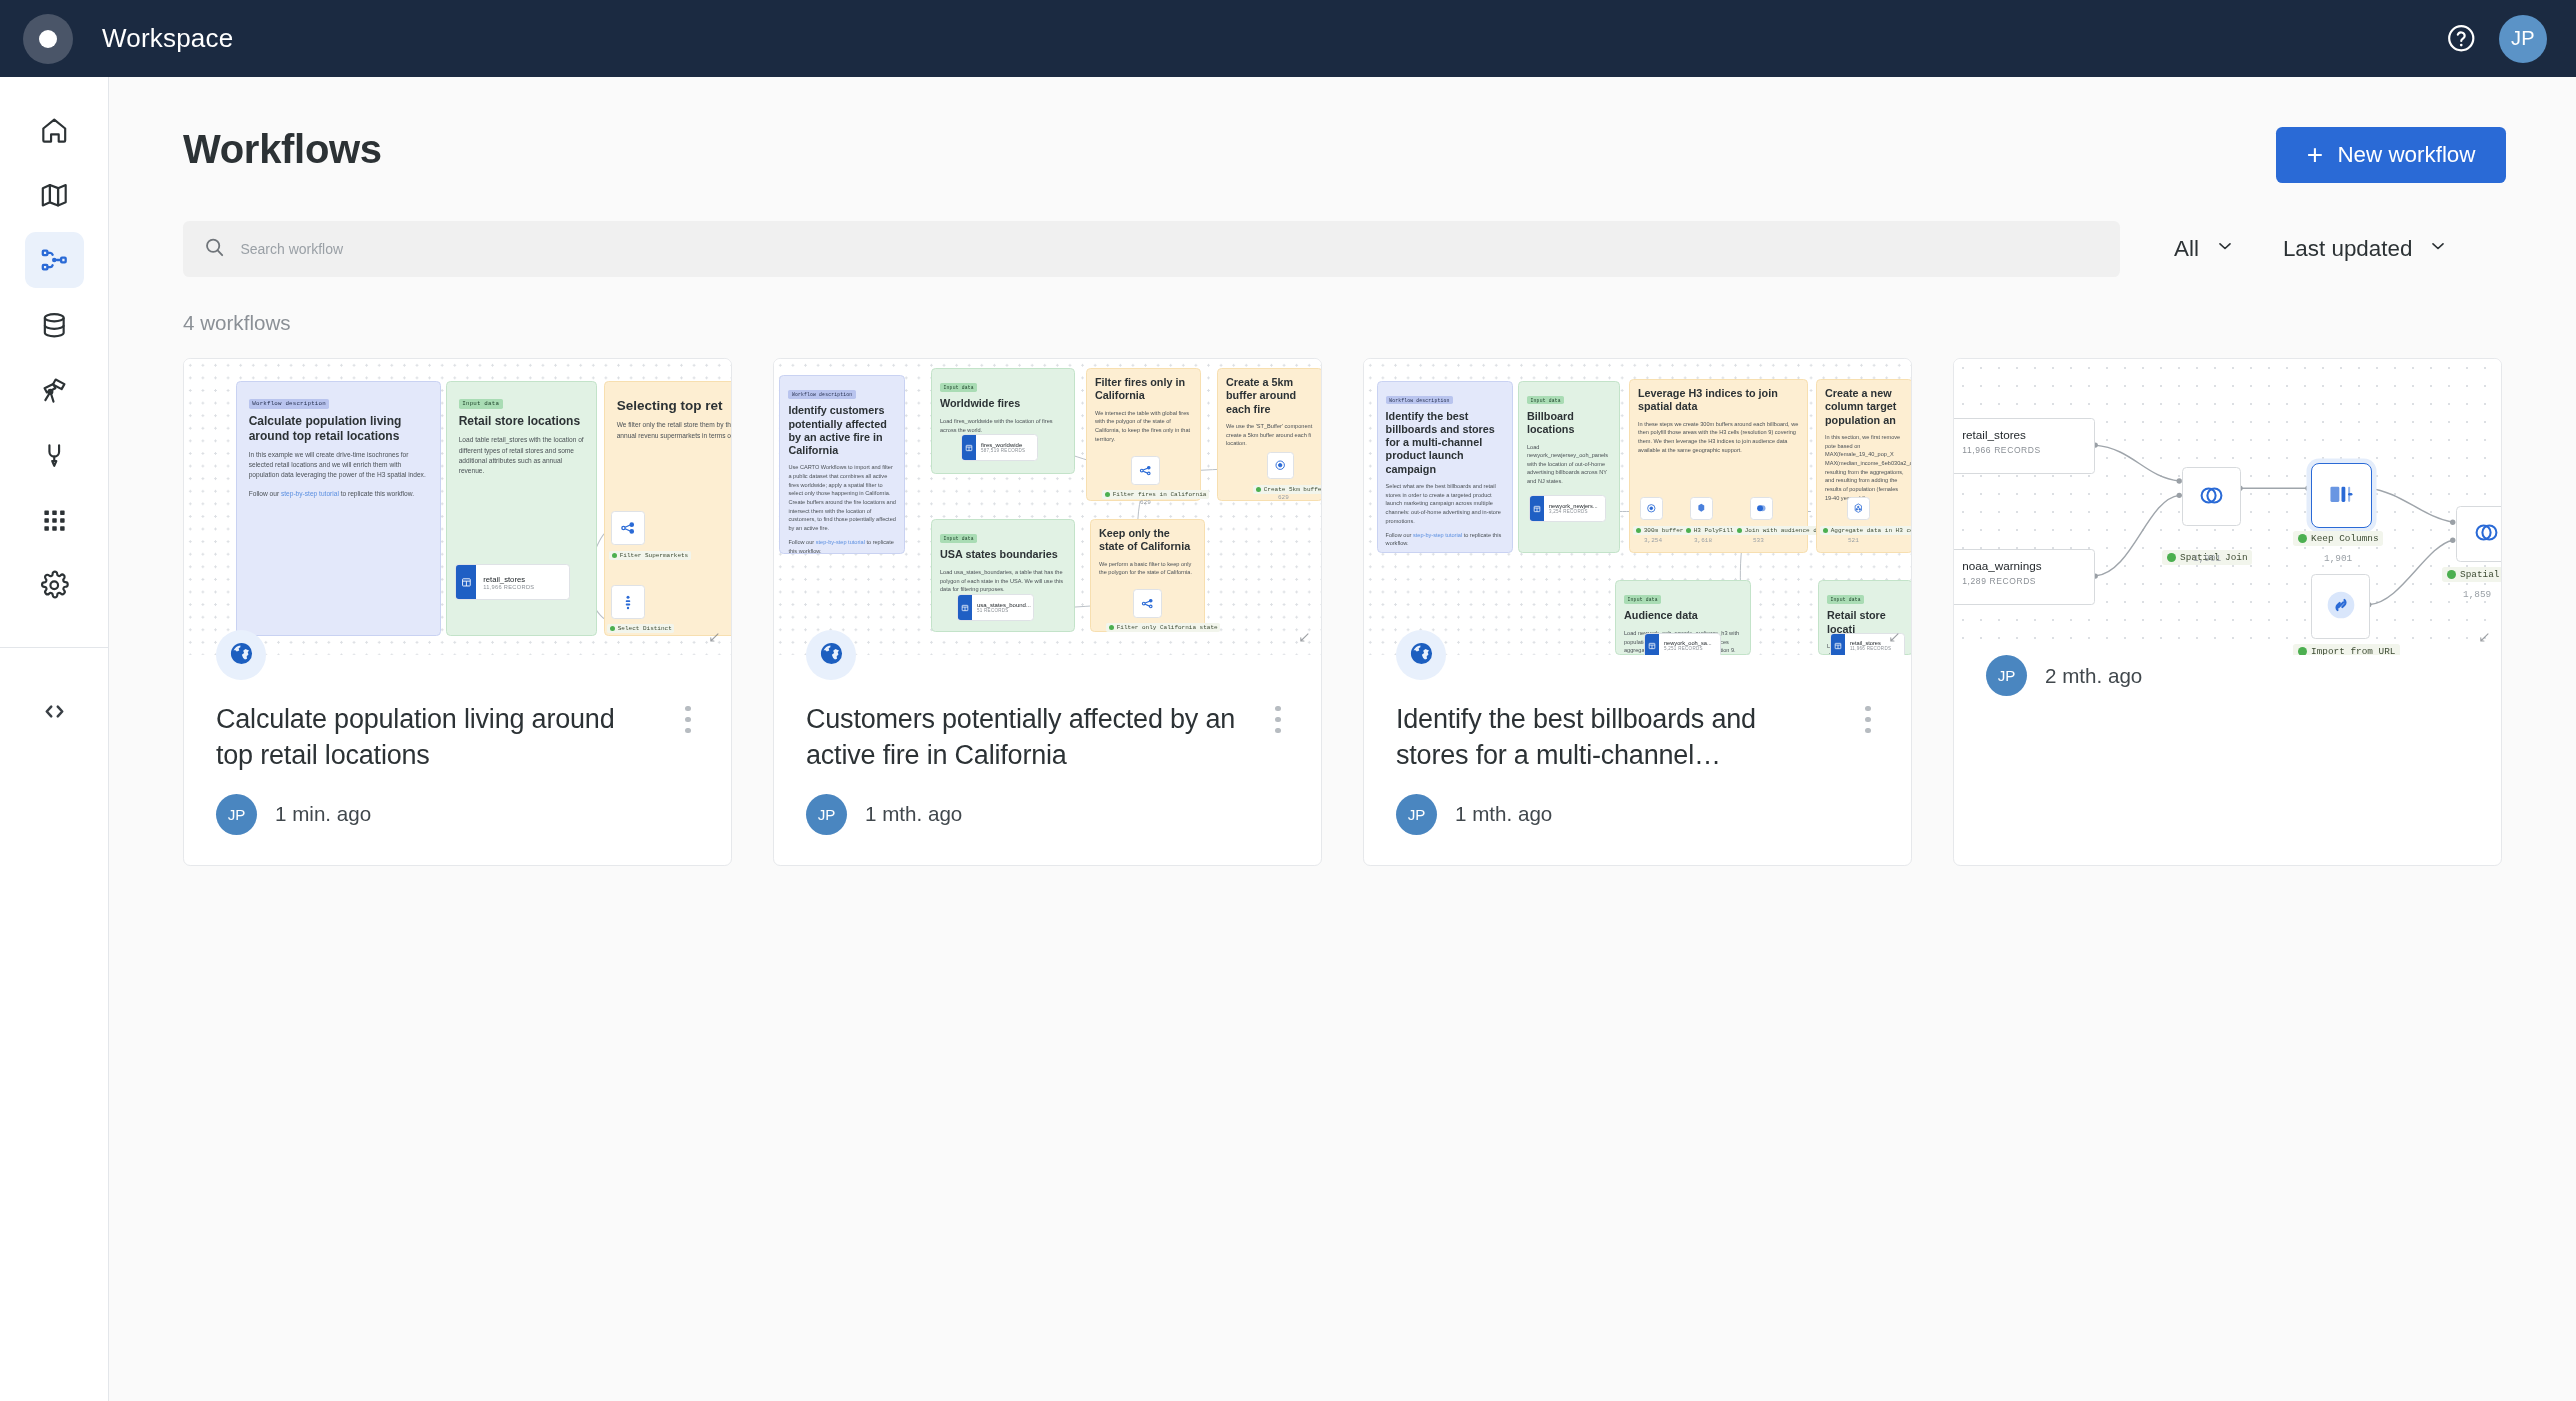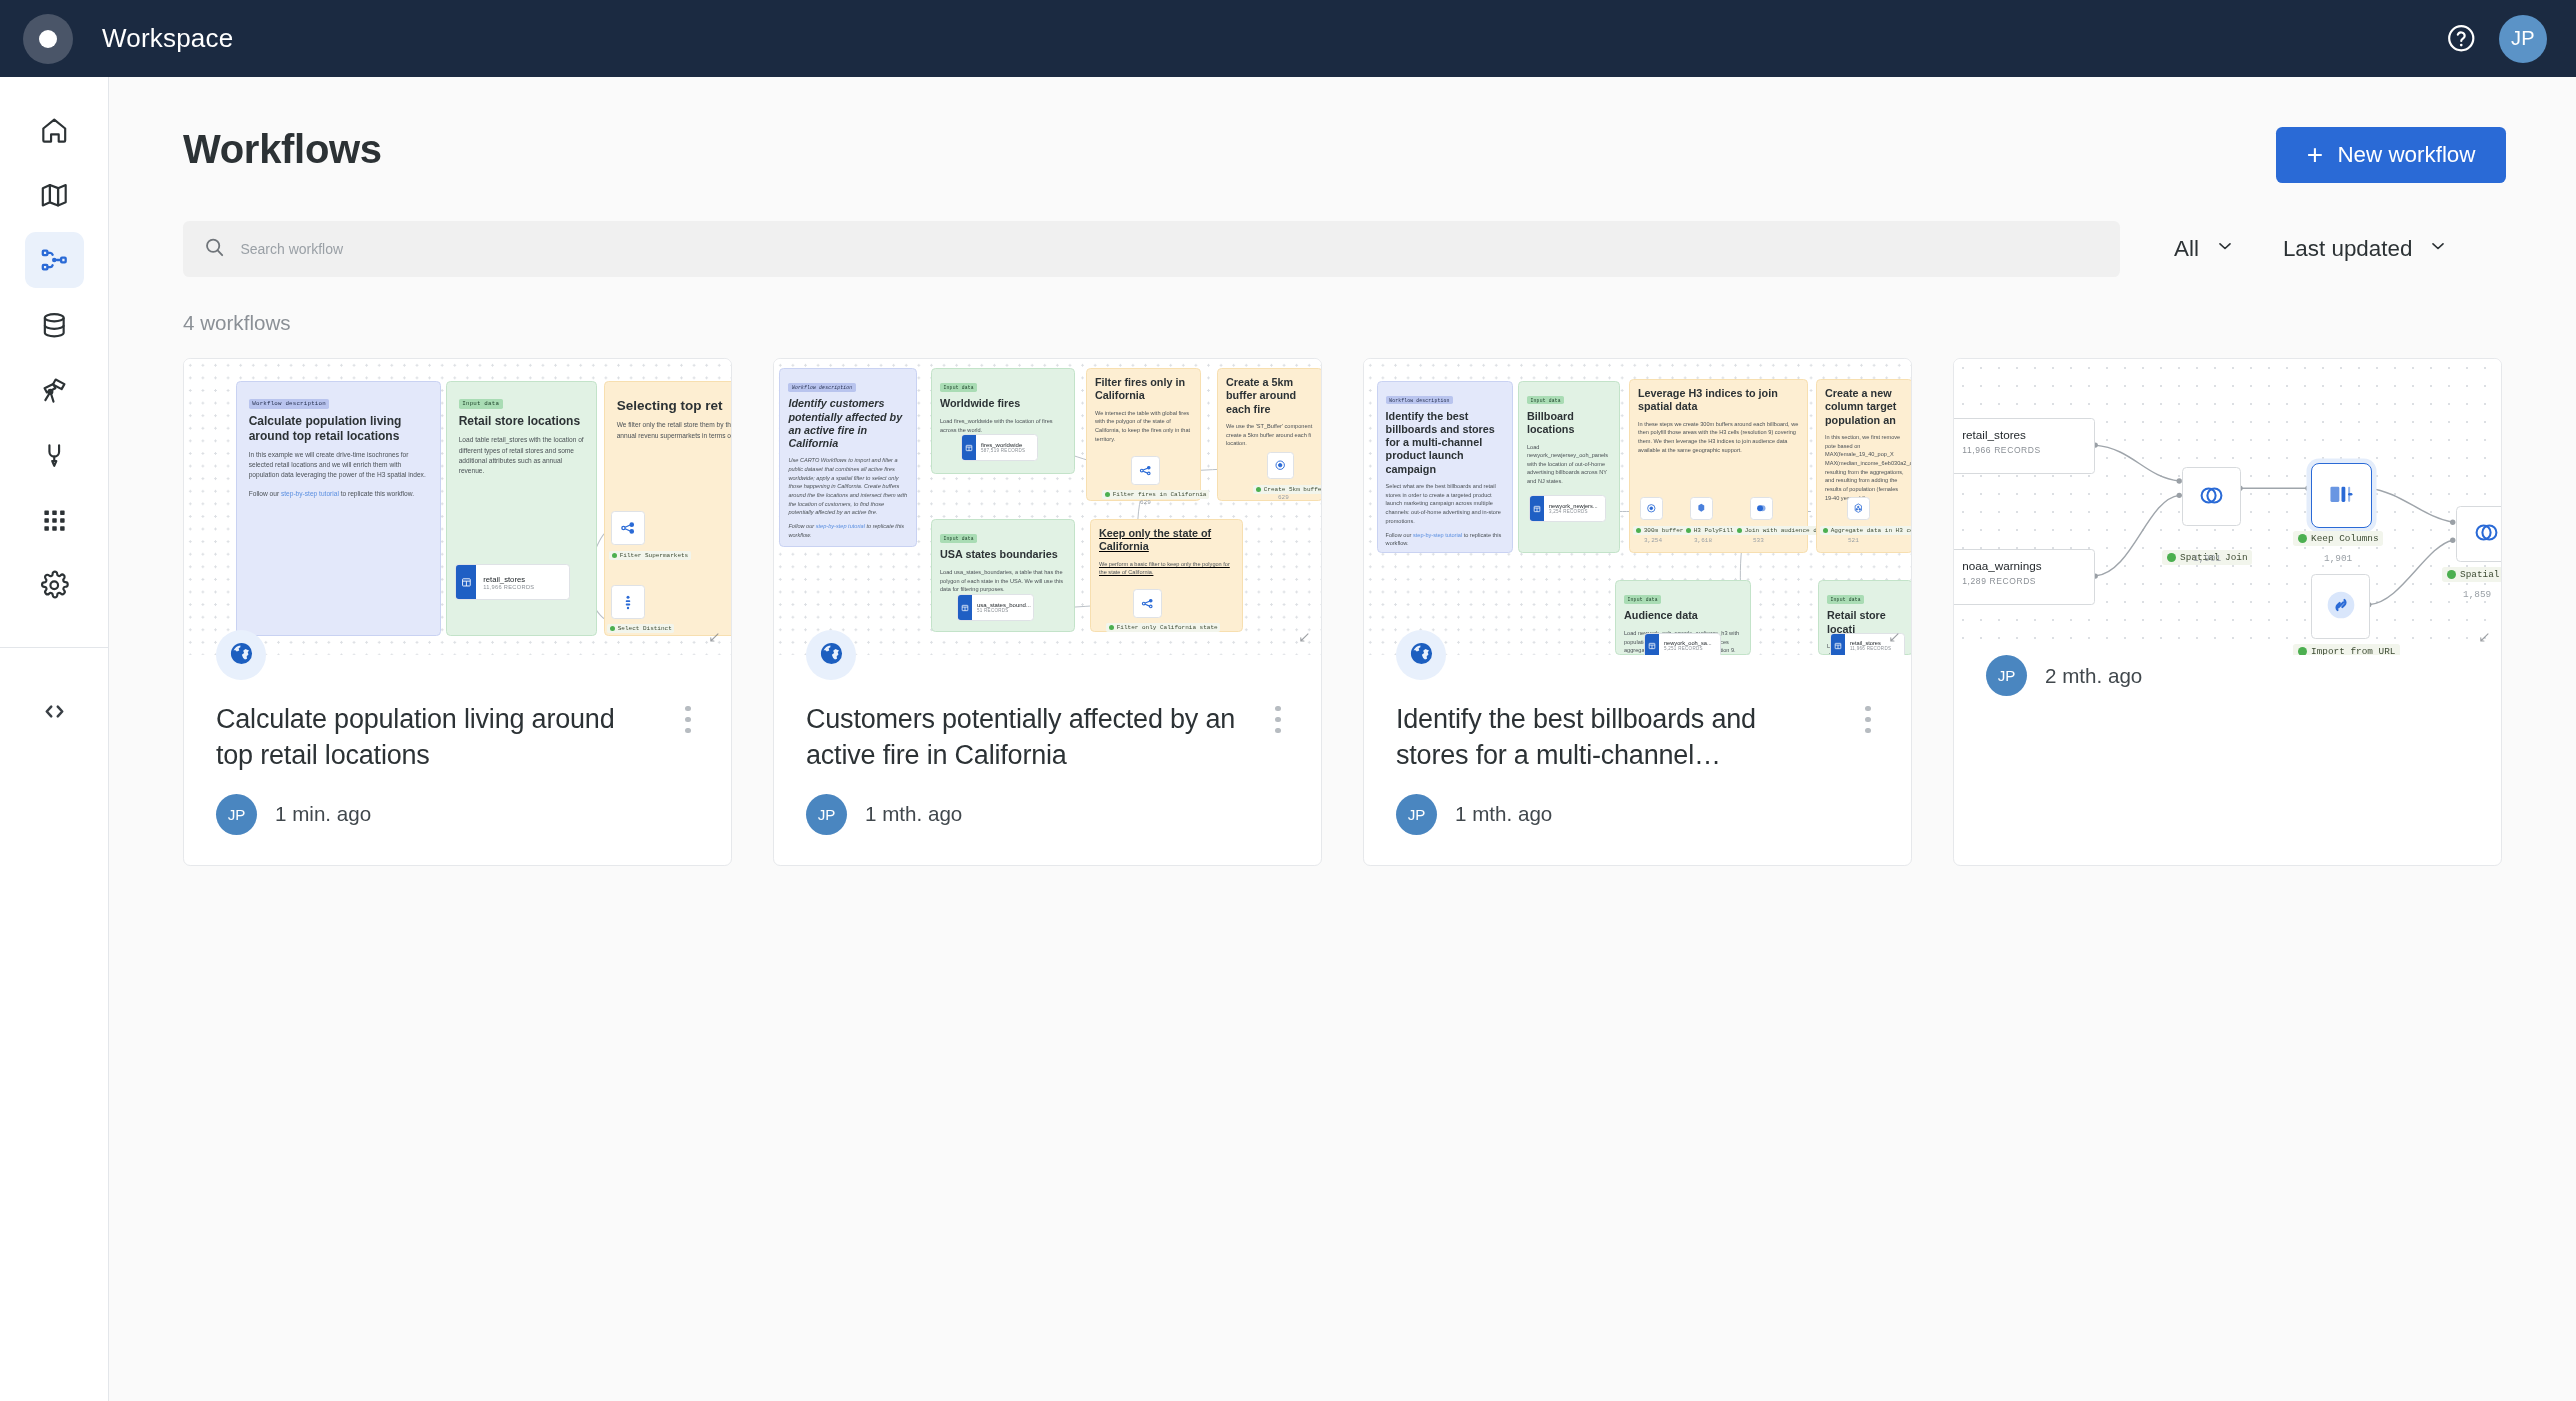--- a/index.html
+++ b/index.html
@@ -506,21 +506,21 @@
     <div class="card">
       <div class="thumb">
         <div class="thumb-inner">
           <svg class="edge" viewBox="0 0 612 330" preserveAspectRatio="none">
             <path d="M295 98 C340 106 370 122 398 126" stroke="#b9bfc5" stroke-width="1.1" fill="none"></path>
             <path d="M436 126 C480 124 520 122 548 120" stroke="#b9bfc5" stroke-width="1.1" fill="none"></path>
             <path d="M292 278 C330 278 370 274 400 272" stroke="#b9bfc5" stroke-width="1.1" fill="none"></path>
             <path d="M412 258 C408 220 400 170 418 132" stroke="#b9bfc5" stroke-width="1.1" fill="none"></path>
           </svg>
 
-          <div class="abox blue" style="left:5.4px; top:9px; width:138px; height:179px; padding:7.2px 8px;font-style:italic;">
+          <div class="abox blue" style="left:5.4px; top:16px; width:126px; height:179px; padding:7.2px 8px;">
             <span class="atag blue" style="font-size:4.7px;">Workflow description</span>
             <div class="ahead sm">Identify customers potentially affected by an active fire in California</div>
             <div class="abody" style="font-size:5.6px;">Use CARTO Workflows to import and filter a public dataset that combines all active fires worldwide; apply a spatial filter to select only those happening in California. Create buffers around the fire locations and intersect them with the location of customers, to find those potentially affected by an active fire.</div>
             <div class="abody" style="font-size:5.6px; margin-top:5.4px;">
               <span>Follow our </span><span class="alink">step-by-step tutorial</span><span> to replicate this workflow.</span>
             </div>
           </div>
 
           <div class="abox green" style="left:157px; top:9px; width:144px; height:106px; padding:7.2px 8px;">
             <span class="atag green" style="font-size:4.7px;">Input data</span>
@@ -585,21 +585,21 @@
                   <rect x="3.5" y="4" width="17" height="16" rx="1.5"></rect>
                   <path d="M3.5 9.2h17M12 9.2V20"></path>
                 </svg>
             </div>
             <div class="tn-tx" style="padding:0 4.5px;">
               <div class="tn-name" style="font-size:6px;">usa_states_bound...</div>
               <div class="tn-rec" style="font-size:4.5px;">51 RECORDS</div>
             </div>
           </div>
 
-          <div class="abox orange" style="left:316px; top:160px; width:153px; height:113px; padding:7.2px 8px;text-decoration:underline;">
+          <div class="abox orange" style="left:316px; top:160px; width:115px; height:113px; padding:7.2px 8px;">
             <div class="ahead sm">Keep only the state of California</div>
             <div class="abody" style="font-size:5.6px;">We perform a basic filter to keep only the polygon for the state of California.</div>
           </div>
           <div class="opnode" style="left:359px; top:230px; width:29px; height:29px;">
             <svg width="15.2" height="15.2" viewBox="0 0 24 24" fill="none" stroke="#2a6ad6" stroke-width="1.8">
               <circle cx="17" cy="7.5" r="2" fill="#2a6ad6"></circle>
                 <circle cx="17" cy="16.5" r="2"></circle>
                 <circle cx="6" cy="12" r="2.2"></circle>
                 <path d="M8.2 11 15 8.3M8.2 13l6.8 3"></path>
             </svg>

